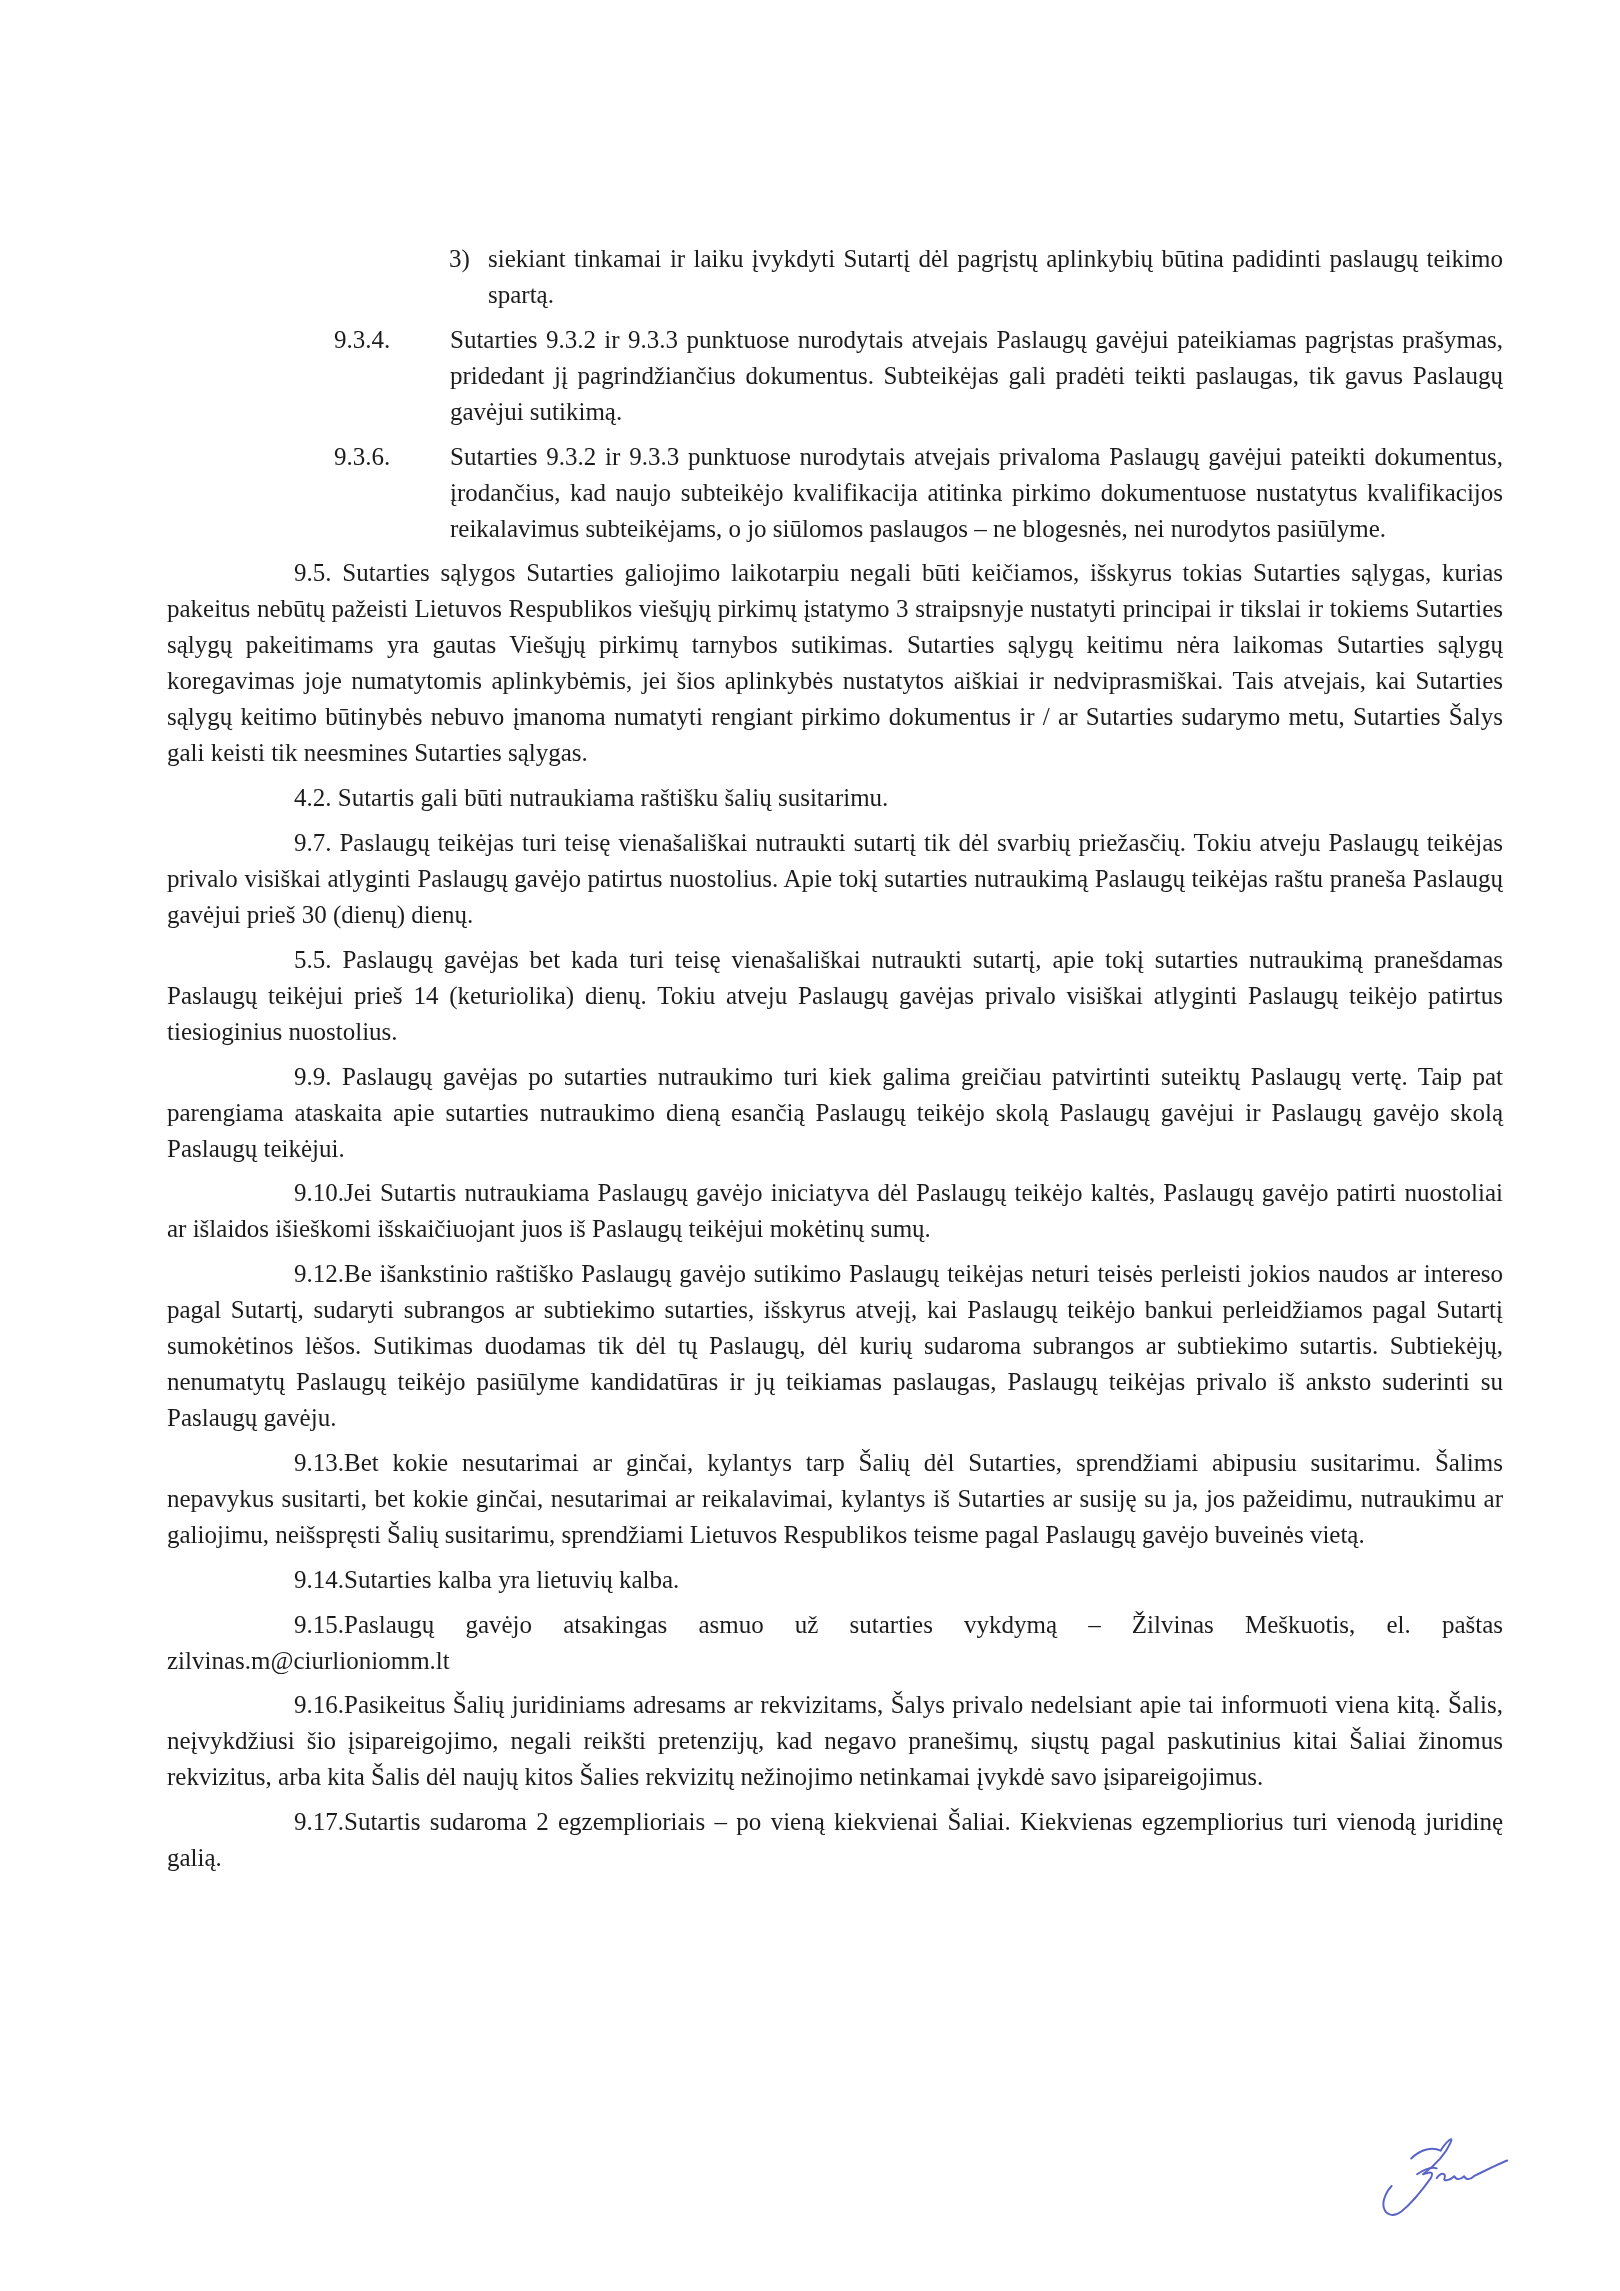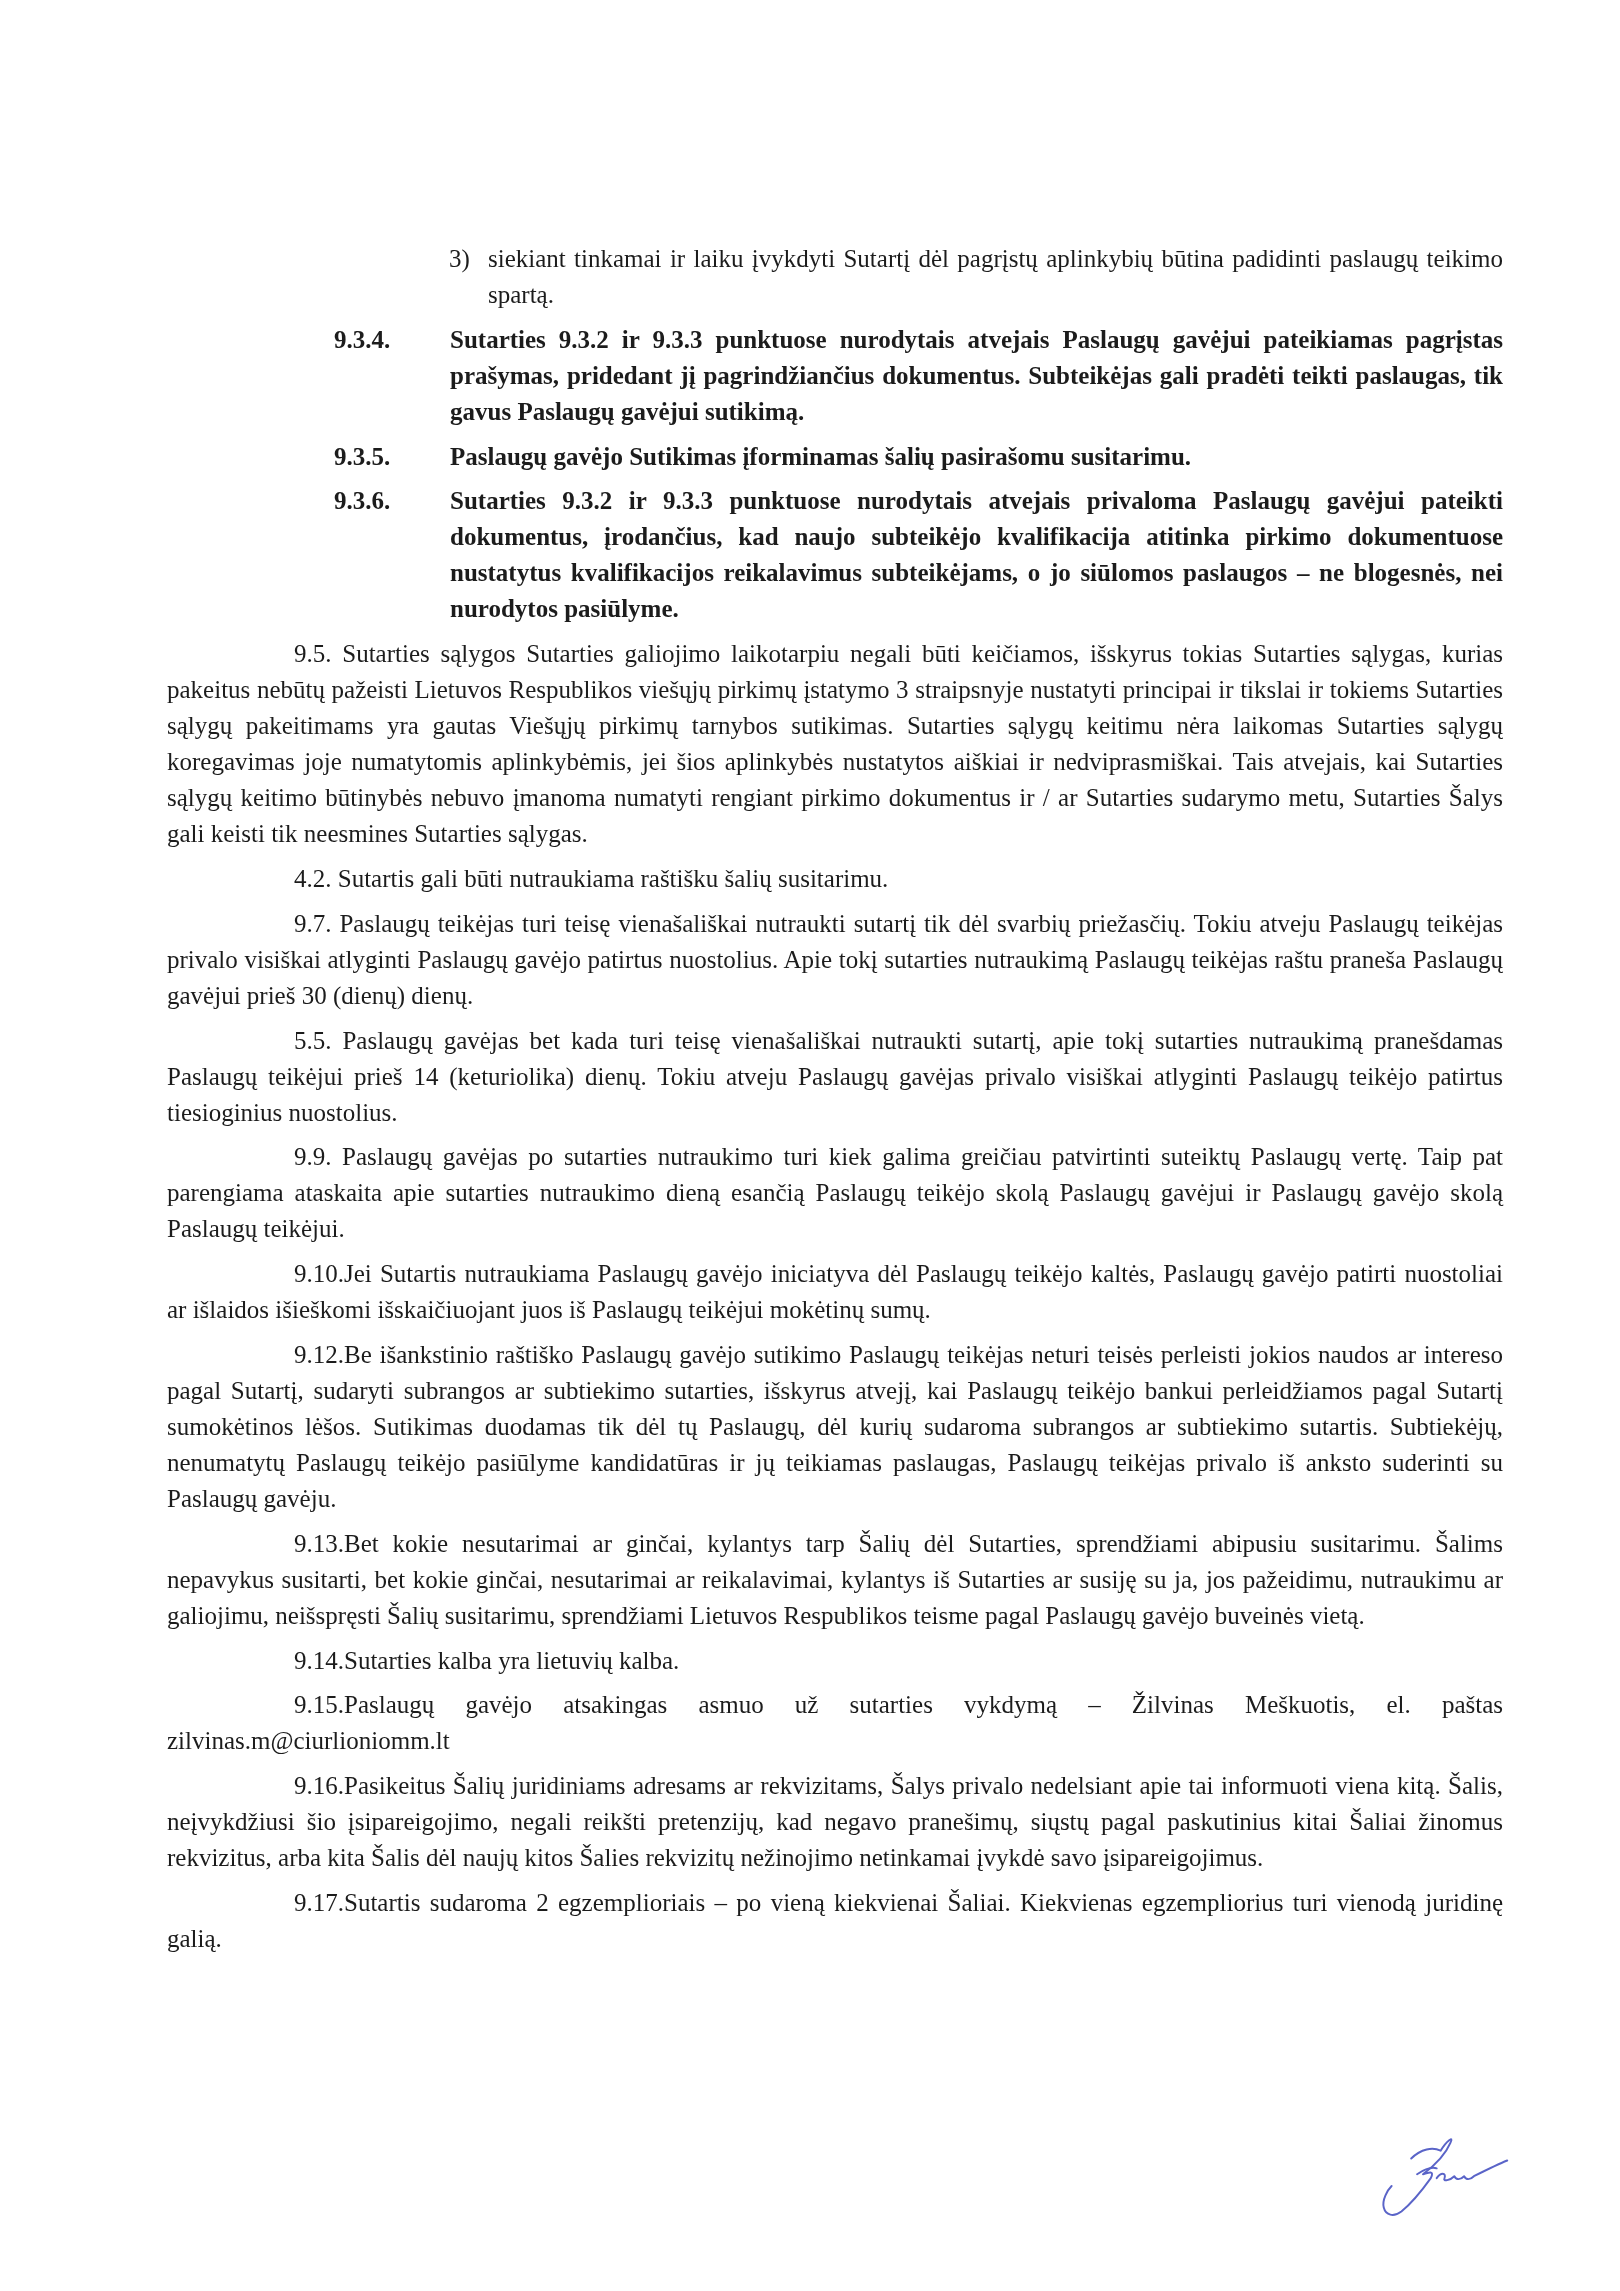--- a/index.html
+++ b/index.html
@@ -9,44 +9,40 @@
     font-family: "Liberation Serif", serif; font-size: 25px; line-height: 36px;
     color: #1c1c1c; text-align: justify;
   }
   .sub {
     display: flex; margin-bottom: 8.8px;
   }
   .sub .num { width: 127px; flex: none; text-align: left; padding-left: 0; }
   .sub .txt { flex: 1; text-align: justify; }
   .sub.list { padding-left: 282px; }
   .sub.list .num { width: 39px; }
-  .sub.deep { padding-left: 167px; font-weight: bold; }
+  .sub.deep { padding-left: 167px; }
   .sub.deep .num { width: 116px; }
   .para { text-indent: 127px; margin: 0 0 8.8px 0; }
   .sig {
     position: absolute; left: 1372px; top: 2127px; width: 196px; height: 118px;
   }
 </style>
 </head>
 <body>
 
 <div class="page">
 
   <div class="sub list">
     <span class="num">3)</span>
     <span class="txt">siekiant tinkamai ir laiku įvykdyti Sutartį dėl pagrįstų aplinkybių būtina padidinti paslaugų teikimo spartą.</span>
   </div>
 
   <div class="sub deep">
     <span class="num">9.3.4.</span>
     <span class="txt">Sutarties 9.3.2 ir 9.3.3 punktuose nurodytais atvejais Paslaugų gavėjui pateikiamas pagrįstas prašymas, pridedant jį pagrindžiančius dokumentus. Subteikėjas gali pradėti teikti paslaugas, tik gavus Paslaugų gavėjui sutikimą.</span>
-  </div>
-  <div class="sub deep">
-    <span class="num">9.3.5.</span>
-    <span class="txt">Paslaugų gavėjo Sutikimas įforminamas šalių pasirašomu susitarimu.</span>
   </div>
   <div class="sub deep">
     <span class="num">9.3.6.</span>
     <span class="txt">Sutarties 9.3.2 ir 9.3.3 punktuose nurodytais atvejais privaloma Paslaugų gavėjui pateikti dokumentus, įrodančius, kad naujo subteikėjo kvalifikacija atitinka pirkimo dokumentuose nustatytus kvalifikacijos reikalavimus subteikėjams, o jo siūlomos paslaugos – ne blogesnės, nei nurodytos pasiūlyme.</span>
   </div>
 
   <p class="para"><span>9.5.</span> <span>Sutarties sąlygos Sutarties galiojimo laikotarpiu negali būti keičiamos, išskyrus tokias Sutarties sąlygas, kurias pakeitus nebūtų pažeisti Lietuvos Respublikos viešųjų pirkimų įstatymo 3 straipsnyje nustatyti principai ir tikslai ir tokiems Sutarties sąlygų pakeitimams yra gautas Viešųjų pirkimų tarnybos sutikimas. Sutarties sąlygų keitimu nėra laikomas Sutarties sąlygų koregavimas joje numatytomis aplinkybėmis, jei šios aplinkybės nustatytos aiškiai ir nedviprasmiškai. Tais atvejais, kai Sutarties sąlygų keitimo būtinybės nebuvo įmanoma numatyti rengiant pirkimo dokumentus ir / ar Sutarties sudarymo metu, Sutarties Šalys gali keisti tik neesmines Sutarties sąlygas.</span></p>
   <p class="para"><span>4.2.</span> <span>Sutartis gali būti nutraukiama raštišku šalių susitarimu.</span></p>
   <p class="para"><span>9.7.</span> <span>Paslaugų teikėjas turi teisę vienašališkai nutraukti sutartį tik dėl svarbių priežasčių. Tokiu atveju Paslaugų teikėjas privalo visiškai atlyginti Paslaugų gavėjo patirtus nuostolius. Apie tokį sutarties nutraukimą Paslaugų teikėjas raštu praneša Paslaugų gavėjui prieš 30 (dienų) dienų.</span></p>
   <p class="para"><span>5.5.</span> <span>Paslaugų gavėjas bet kada turi teisę vienašališkai nutraukti sutartį, apie tokį sutarties nutraukimą pranešdamas Paslaugų teikėjui prieš 14 (keturiolika) dienų. Tokiu atveju Paslaugų gavėjas privalo visiškai atlyginti Paslaugų teikėjo patirtus tiesioginius nuostolius.</span></p>

